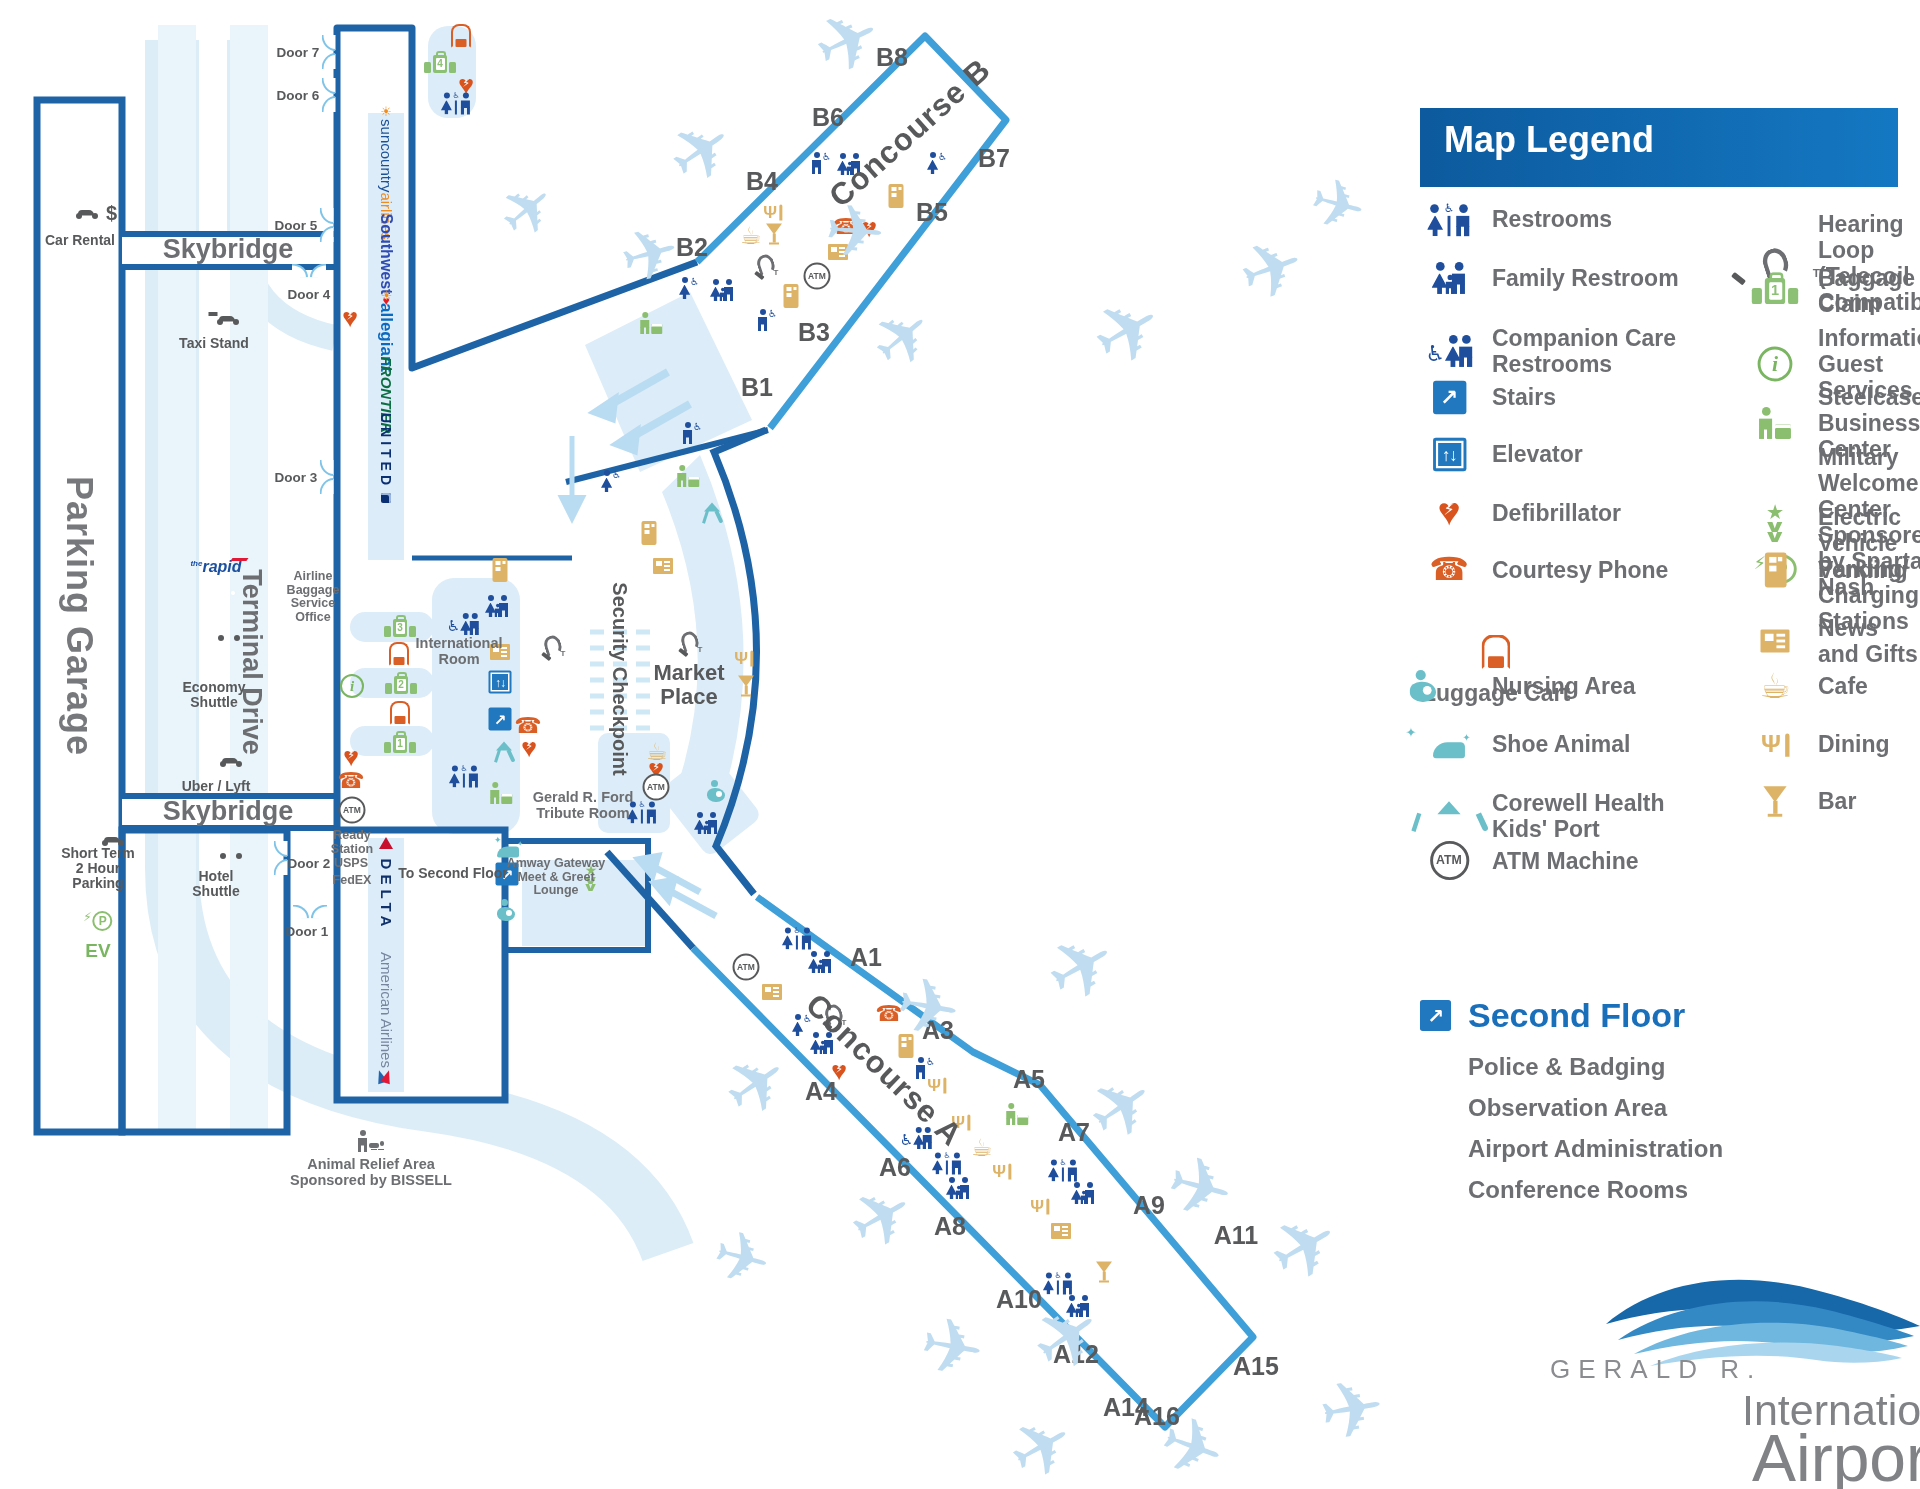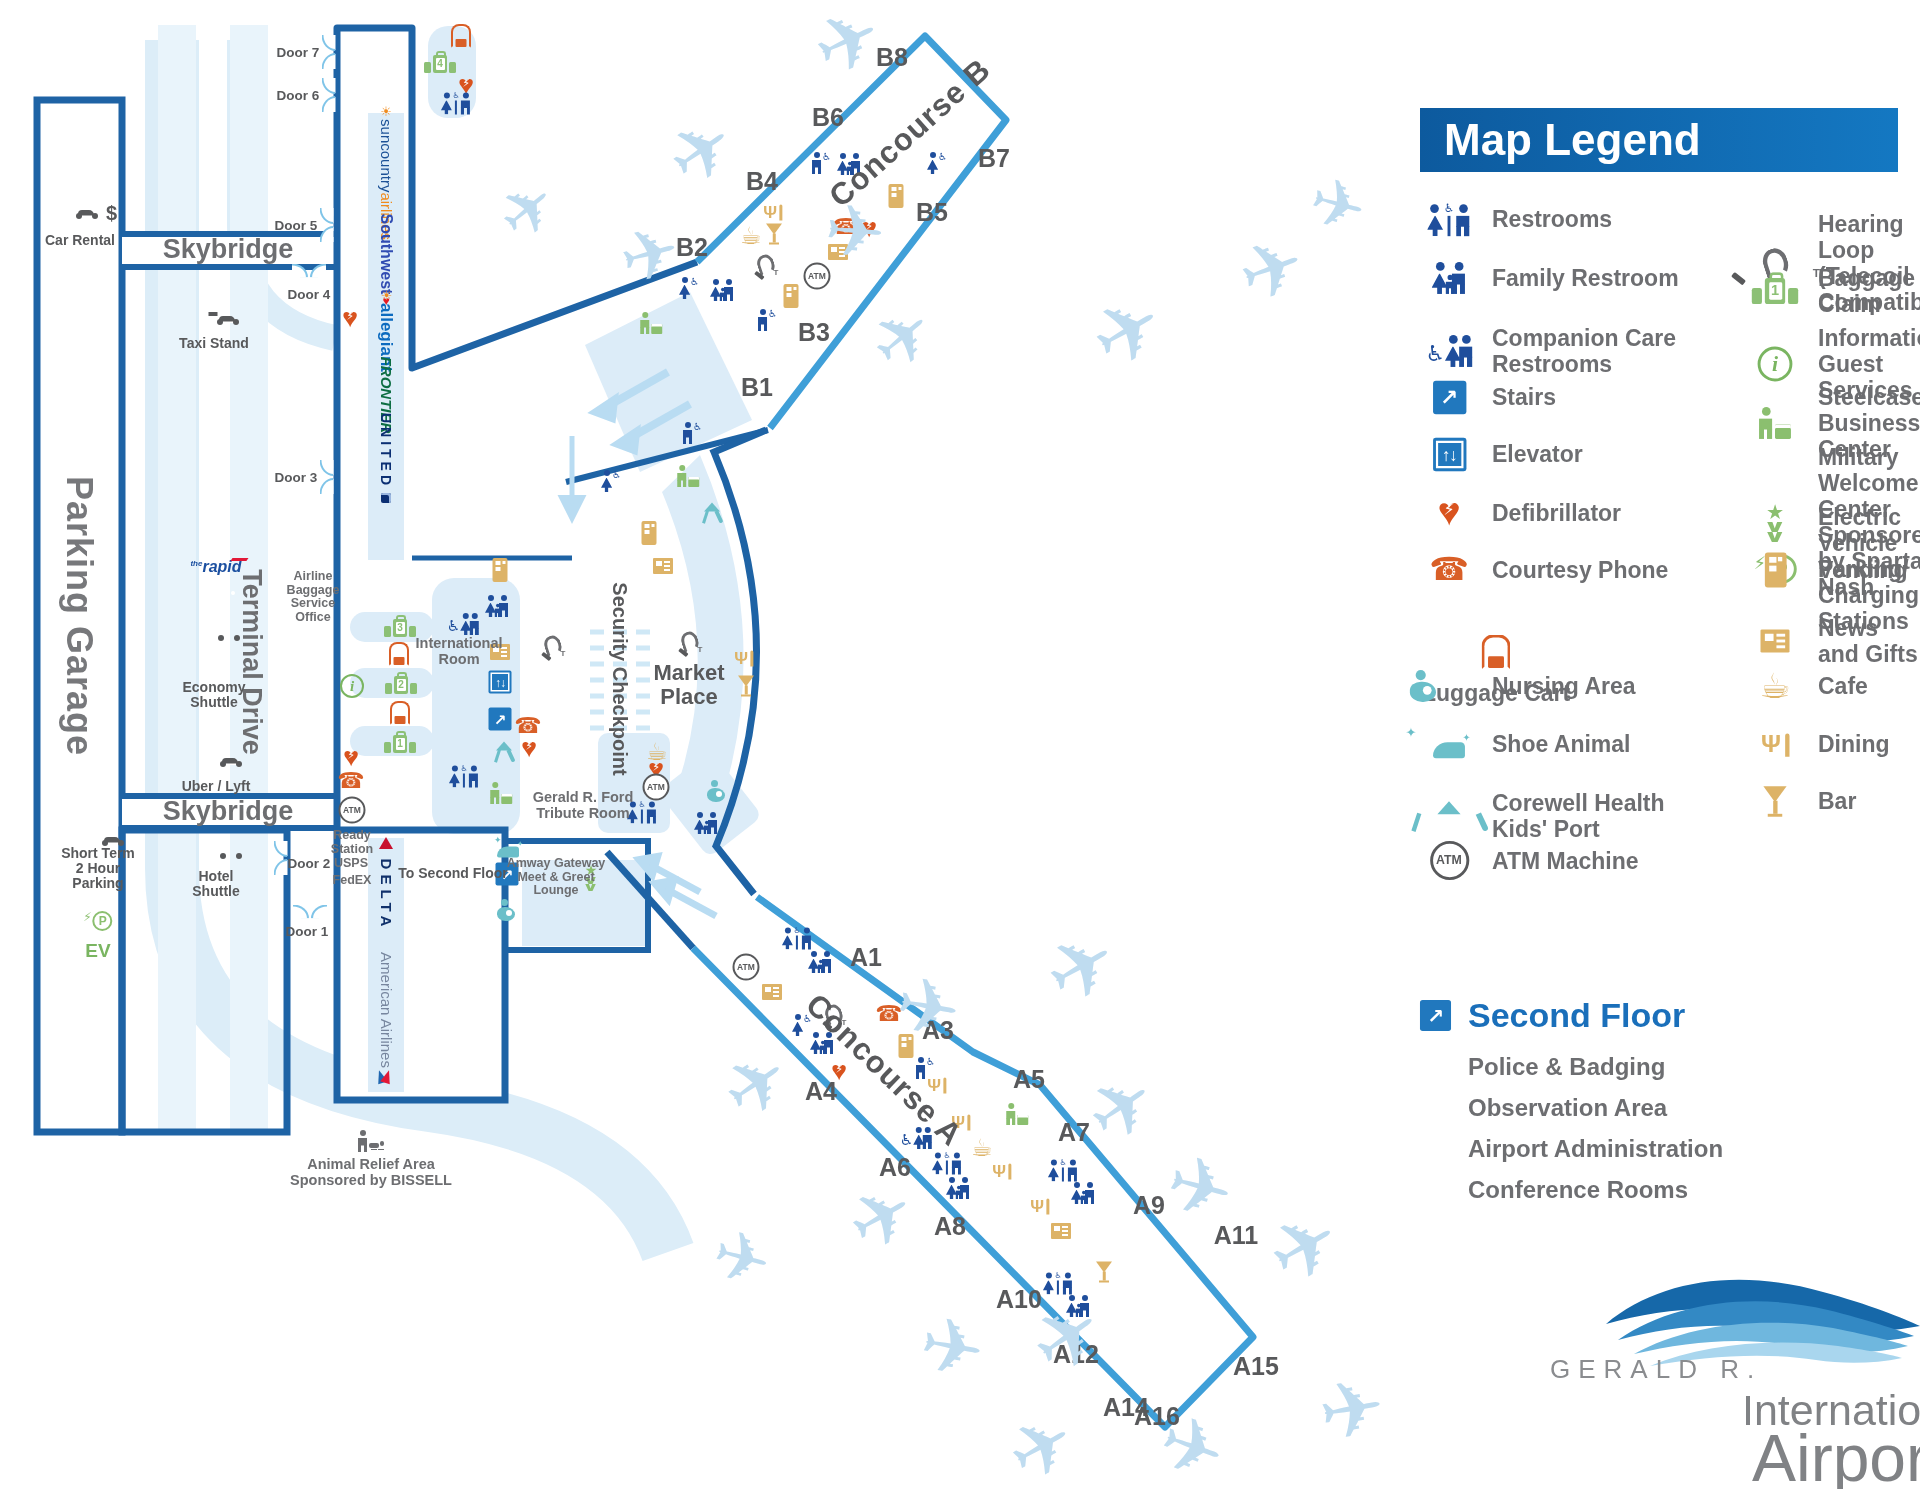--- a/index.html
+++ b/index.html
@@ -130,22 +130,22 @@
      box-shadow:inset -2px 2px 0 #9bb7e0}
   .dtri{position:absolute;transform:translate(-50%,-50%);width:0;height:0;border-left:7px solid rgba(0,0,0,0);
      border-right:7px solid rgba(0,0,0,0);border-bottom:12px solid #c8102e}
   .aamk{position:absolute;transform:translate(-50%,-50%);width:16px;height:14px}
   .aamk::before,.aamk::after{content:"";position:absolute;bottom:0;width:0;height:0;
      border-left:5px solid rgba(0,0,0,0);border-right:5px solid rgba(0,0,0,0)}
   .aamk::before{left:0;border-bottom:13px solid #1f66b0;transform:rotate(-18deg)}
   .aamk::after{right:0;border-bottom:13px solid #e21837;transform:rotate(18deg)}
 
   
-  .lheader{position:absolute;left:1420px;top:108px;width:478px;height:64px;box-sizing:border-box;
-     background:linear-gradient(90deg,#0d5a9e,#1478c2);color:#fff;font-weight:bold;font-size:44px;
+  .lheader{position:absolute;left:1420px;top:108px;width:478px;height:79px;box-sizing:border-box;
+     background:linear-gradient(90deg,#0d5a9e,#1478c2);color:#fff;font-weight:bold;font-size:36px;
      line-height:64px;padding-left:24px}
   .lrow{position:absolute;display:flex;align-items:center;gap:16px}
   .licon{width:54px;min-width:54px;display:flex;justify-content:center;align-items:center;transform:scale(1.45)}
   .licon .ic{position:static;transform:none}
   .llab{font-weight:bold;font-size:23px;line-height:26px;color:#6d6e71;white-space:pre-line}
   .sftitle{position:absolute;left:1468px;top:996px;font-weight:bold;font-size:34px;color:#1a6fba}
   .sficon{position:absolute;left:1424px;top:1004px;transform:scale(1.35)}
   .sfitem{position:absolute;left:1468px;font-weight:bold;font-size:24px;color:#6d6e71}
 
   

